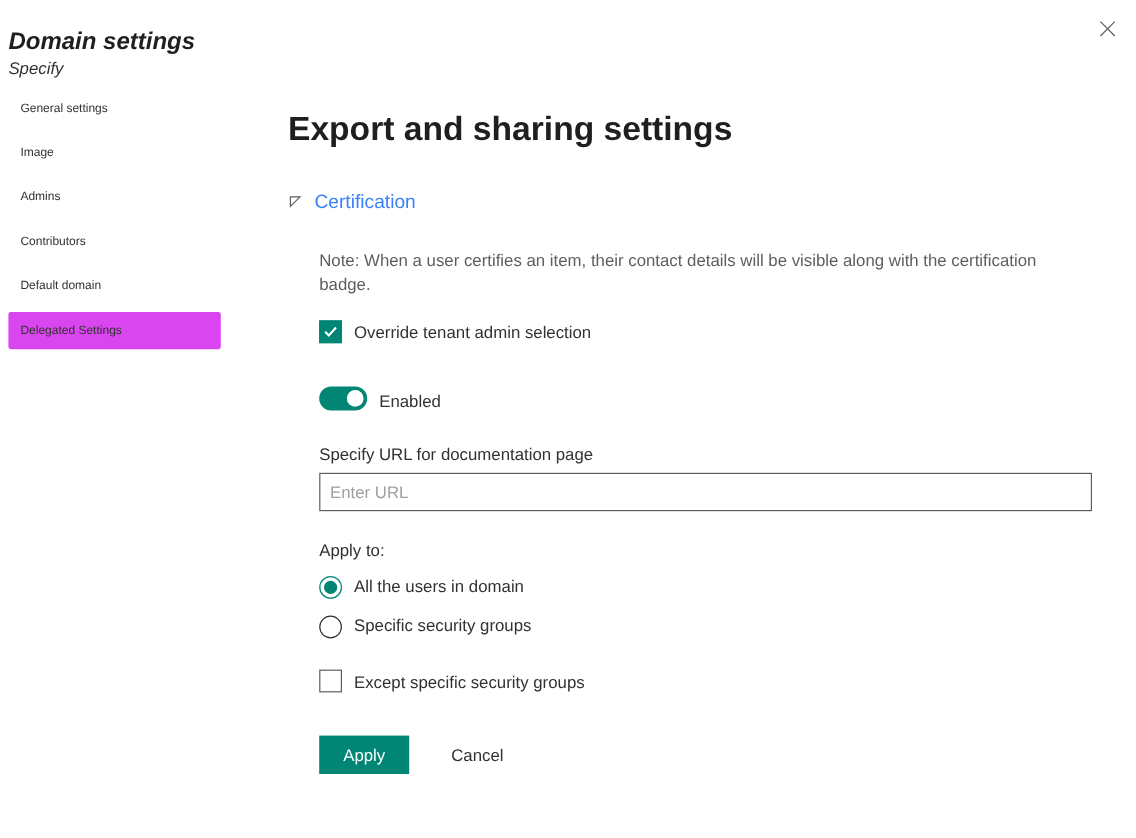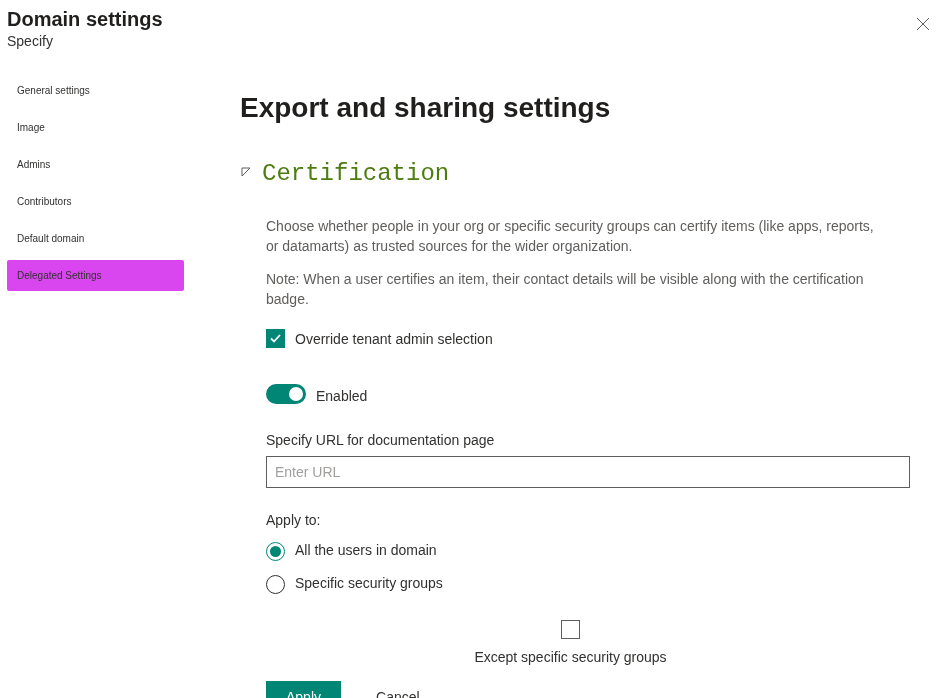--- a/index.html
+++ b/index.html
@@ -11,22 +11,23 @@
       font-family: "Segoe UI", -apple-system, BlinkMacSystemFont, sans-serif;
       font-size: 14px;
       color: #323130;
       background: #ffffff;
       width: 947px;
       height: 698px;
       position: relative;
     }
     .header {
       position: absolute;
-      top: 8px;
+      top: 24px;
       left: 7px;
+      font-style: italic;
     }
     .header-title {
       font-size: 20px;
       font-weight: 600;
       color: #201f1e;
     }
     .header-subtitle {
       font-size: 14px;
       color: #323130;
       margin-top: 2px;
@@ -77,23 +78,22 @@
       display: flex;
       align-items: center;
       gap: 10px;
       margin-bottom: 30px;
     }
     .collapse-icon {
       font-size: 13px;
       color: #605e5c;
     }
     .section-title {
-      font-size: 24px;
-      color: #4d7c0f;
-      font-family: Liberation Mono, monospace;
+      font-size: 16px;
+      color: #3b82f6;
     }
     .section-description {
       color: #605e5c;
       font-size: 14px;
       line-height: 1.4;
       margin-bottom: 14px;
       padding-left: 26px;
     }
     .section-note {
       color: #605e5c;
@@ -208,22 +208,21 @@
       height: 11px;
       border-radius: 50%;
       background: #018574;
     }
     .except-row {
       display: flex;
       align-items: center;
       gap: 10px;
       margin-top: 20px;
       padding-left: 26px;
-      margin-bottom: 16px;
-      flex-direction: column;
+      margin-bottom: 36px;
     }
     .button-row {
       display: flex;
       gap: 20px;
       padding-left: 26px;
       align-items: center;
     }
     .primary-button {
       background: #018574;
       color: white;
@@ -271,21 +270,20 @@
 
   <div class="section-header">
     <span class="collapse-icon">
       <svg width="12" height="12" viewBox="0 0 12 12">
         <path d="M2 2 L10 2 L2 10 Z" fill="none" stroke="#605e5c" stroke-width="1"></path>
       </svg>
     </span>
     <span class="section-title">Certification</span>
   </div>
 
-  <div class="section-description">Choose whether people in your org or specific security groups can certify items (like apps, reports, or datamarts) as trusted sources for the wider organization.</div>
   <div class="section-note">Note: When a user certifies an item, their contact details will be visible along with the certification badge.</div>
 
   <div class="checkbox-row">
     <div class="checkbox checked">
       <svg viewBox="0 0 13 13">
         <path d="M2 6.5 L5 9.5 L11 3" stroke="white" stroke-width="1.8" fill="none"></path>
       </svg>
     </div>
     <span>Override tenant admin selection</span>
   </div>

